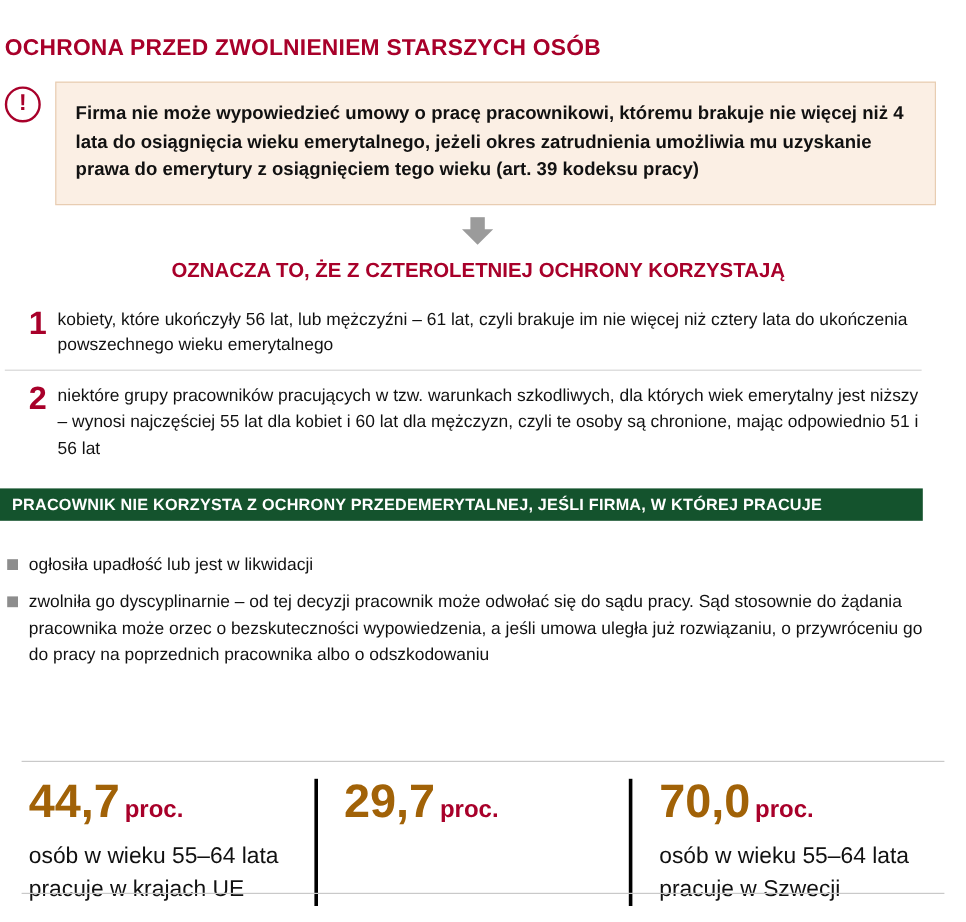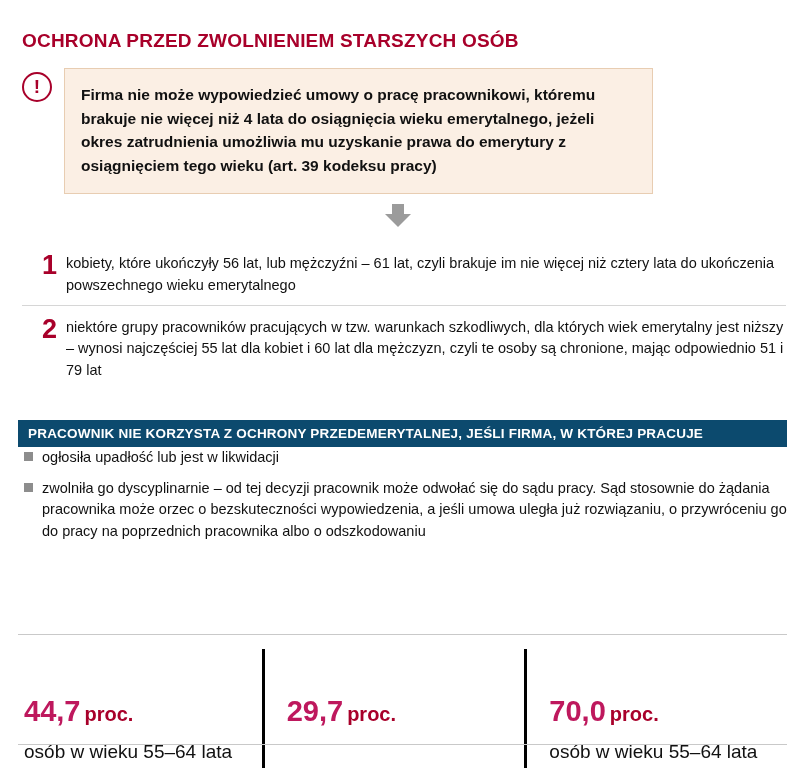--- a/index.html
+++ b/index.html
@@ -13,21 +13,21 @@
     font-family: "Liberation Sans", sans-serif;
     color: #1a1a1a;
     position: relative;
     overflow: hidden;
   }
   .page {
     width: 805px;
     height: 768px;
     position: relative;
     box-sizing: border-box;
-    padding: 0 18px;
+    padding: 0 0;
   }
 
   
   .main-title {
     color: #a8002a;
     font-size: 19px;
     font-weight: bold;
     letter-spacing: 0.2px;
     padding-top: 30px;
     padding-left: 4px;
@@ -56,21 +56,21 @@
   }
   .callout {
     background: #fbefe4;
     border: 1px solid #e8cdb2;
     box-sizing: border-box;
     padding: 14px 16px 16px 16px;
     font-size: 15.5px;
     font-weight: bold;
     line-height: 1.52;
     color: #111;
-    width: 589px;
+    width: 734px;
   }
 
   
   .arrow-row {
     margin-top: 10px;
     text-align: center;
     padding-right: 10px;
   }
   .arrow-shape {
     display: inline-block;
@@ -134,34 +134,34 @@
   }
   .num-text {
     font-size: 14.5px;
     line-height: 1.5;
     color: #111;
     padding-top: 1px;
   }
 
   
   .band {
-    margin-top: 30px;
-    background: #0c4a6e;
+    margin-top: 14px;
+    background: #14532d;
     color: #ffffff;
     font-size: 13.5px;
     font-weight: bold;
     letter-spacing: 0.2px;
     padding: 6px 10px 6px 10px;
     width: 769px;
     box-sizing: border-box;
   }
 
   
   .bullets {
-    margin-top: 0;
+    margin-top: 27px;
     padding-left: 6px;
     width: 770px;
   }
   .bullet-item {
     display: flex;
     align-items: flex-start;
     margin-bottom: 9px;
   }
   .bullet-sq {
     width: 9px;
@@ -191,26 +191,25 @@
     flex: 1 1 0;
     padding-left: 6px;
     position: relative;
     box-sizing: border-box;
   }
   .stat + .stat {
     border-left: 3px solid #000000;
     padding-left: 22px;
   }
   .stat-num {
-    color: #be185d;
-    font-size: 29px;
+    color: #a16207;
+    font-size: 39px;
     font-weight: bold;
     line-height: 1;
     display: inline-block;
-    margin-top: 48px;
   }
   .stat-unit {
     color: #a8002a;
     font-size: 20px;
     font-weight: bold;
     margin-left: 4px;
   }
   .stat-desc {
     font-size: 19px;
     line-height: 1.45;
@@ -246,29 +245,30 @@
     <div class="callout">Firma nie może wypowiedzieć umowy o pracę pracownikowi, któremu brakuje nie więcej niż 4 lata do osiągnięcia wieku emerytalnego, jeżeli okres zatrudnienia umożliwia mu uzyskanie prawa do emerytury z osiągnięciem tego wieku (art. 39 kodeksu pracy)</div>
   </div>
 
   <div class="arrow-row">
     <span class="arrow-shape">
       <span class="stem"></span>
       <span class="head"></span>
     </span>
   </div>
 
+  <div class="sub-title">OZNACZA TO, ŻE Z CZTEROLETNIEJ OCHRONY KORZYSTAJĄ</div>
 
   <div class="num-list">
     <div class="num-item">
       <div class="num">1</div>
       <div class="num-text">kobiety, które ukończyły 56 lat, lub mężczyźni – 61 lat, czyli brakuje im nie więcej niż cztery lata do ukończenia powszechnego wieku emerytalnego</div>
     </div>
     <div class="num-item">
       <div class="num">2</div>
-      <div class="num-text">niektóre grupy pracowników pracujących w tzw. warunkach szkodliwych, dla których wiek emerytalny jest niższy – wynosi najczęściej 55 lat dla kobiet i 60 lat dla mężczyzn, czyli te osoby są chronione, mając odpowiednio 51 i 79 lat</div>
+      <div class="num-text">niektóre grupy pracowników pracujących w tzw. warunkach szkodliwych, dla których wiek emerytalny jest niższy – wynosi najczęściej 55 lat dla kobiet i 60 lat dla mężczyzn, czyli te osoby są chronione, mając odpowiednio 51 i 56 lat</div>
     </div>
   </div>
 
   <div class="band">PRACOWNIK NIE KORZYSTA Z OCHRONY PRZEDEMERYTALNEJ, JEŚLI FIRMA, W KTÓREJ PRACUJE</div>
 
   <div class="bullets">
     <div class="bullet-item">
       <span class="bullet-sq"></span>
       <span class="bullet-text">ogłosiła upadłość lub jest w likwidacji</span>
     </div>

